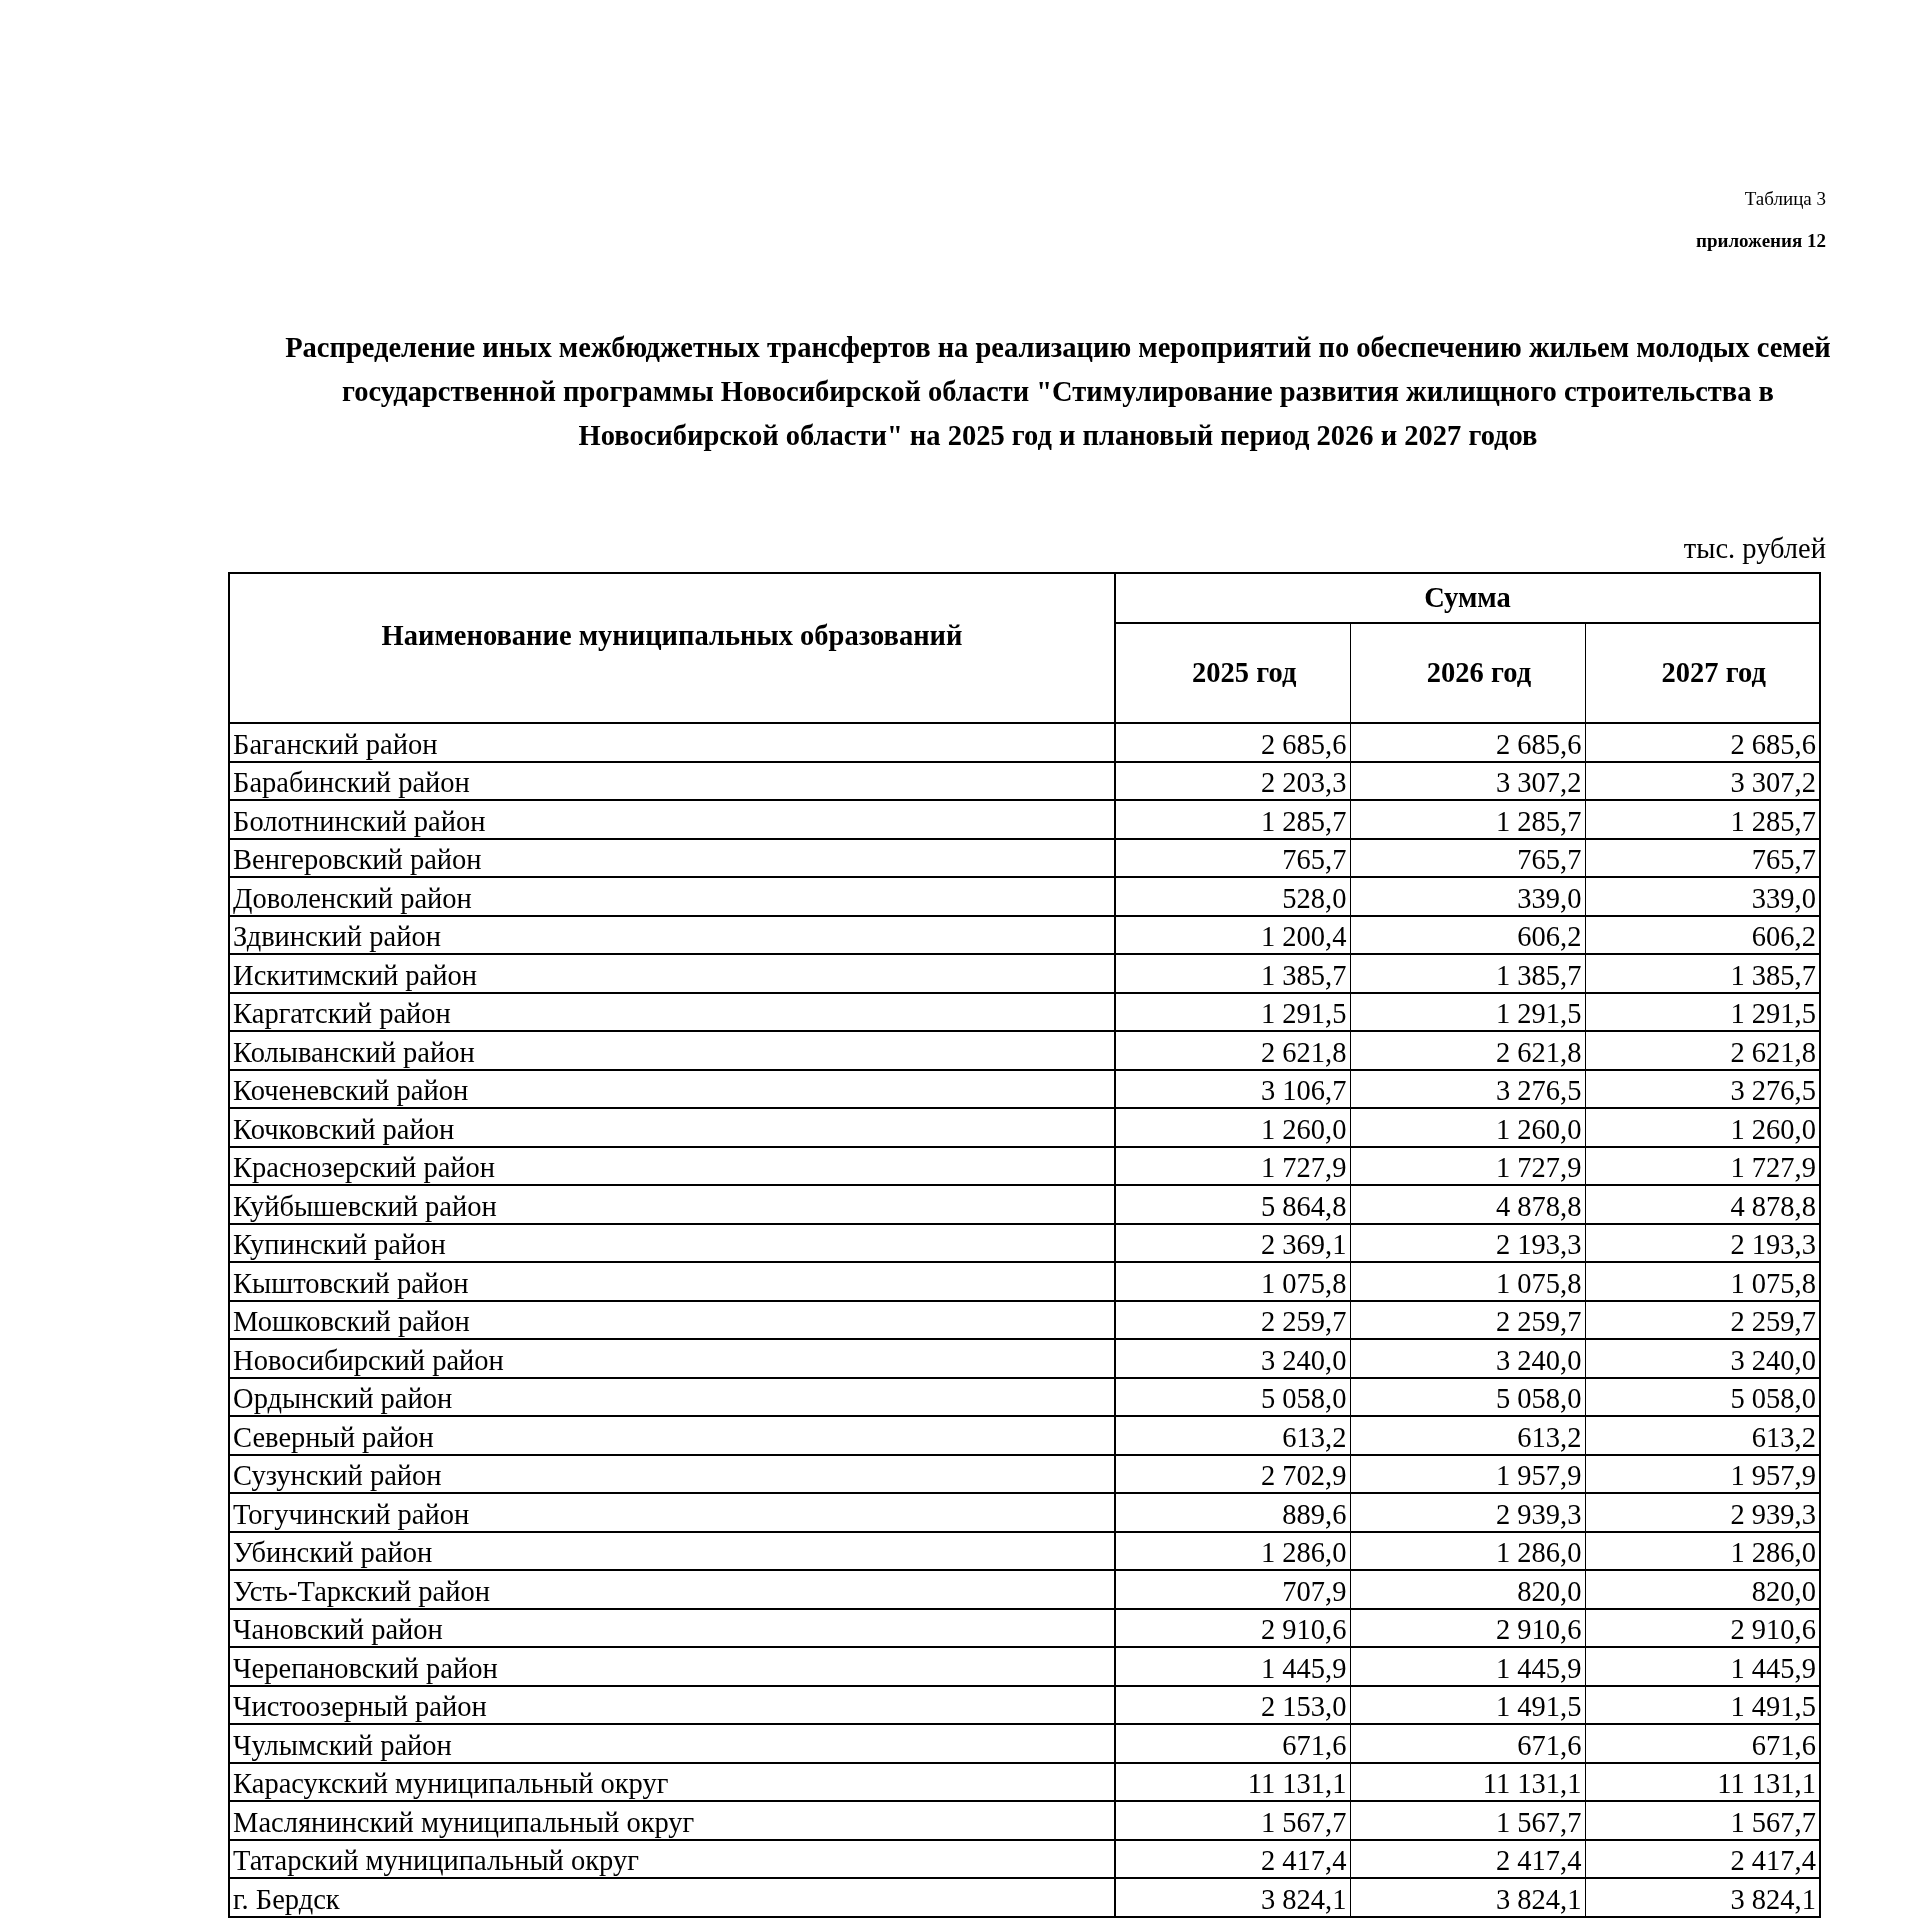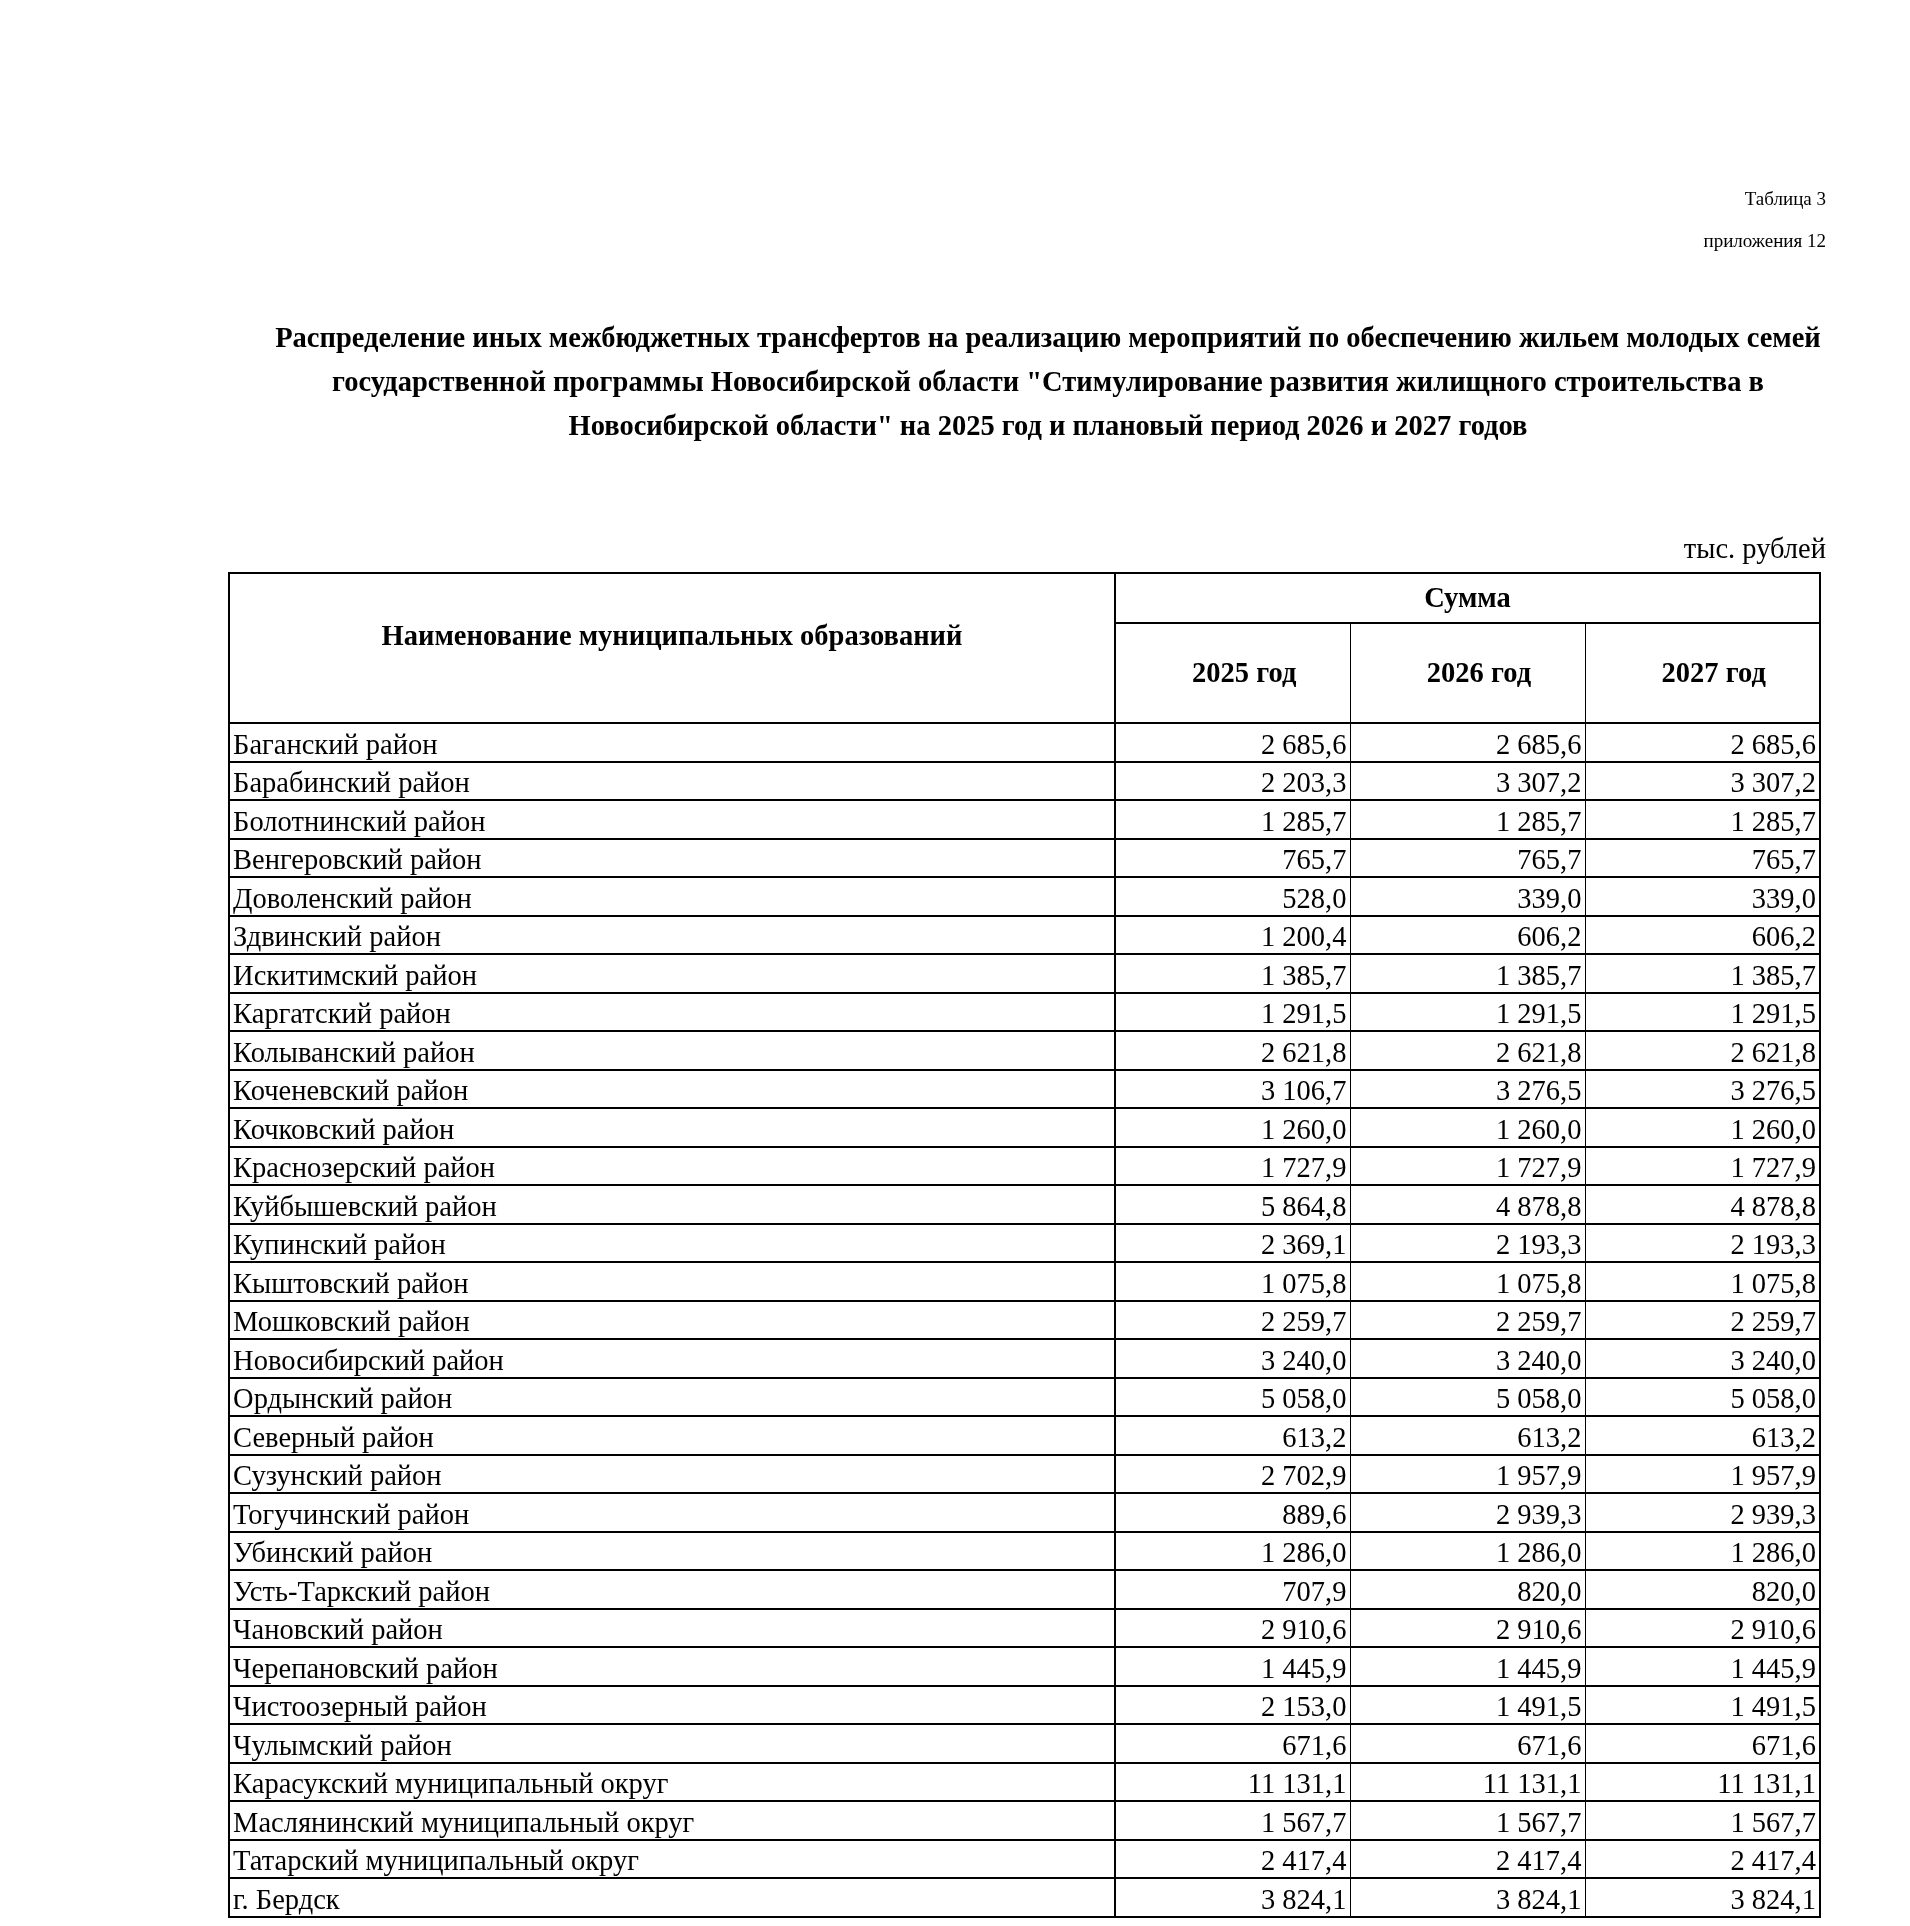--- a/index.html
+++ b/index.html
@@ -5,25 +5,25 @@
   html, body { margin: 0; padding: 0; background: #ffffff; }
   body {
     width: 1911px; height: 2702px; position: relative; overflow: hidden;
     font-family: "Liberation Serif", "DejaVu Serif", serif; color: #000;
   }
   .caption {
     position: absolute; right: 85px; text-align: right;
     font-size: 19px; line-height: 1;
   }
   #cap1 { top: 189px; }
-  #cap2 { top: 231px; }
+  #cap2 { top: 231px; font-weight: bold; }
   #title {
     position: absolute; left: 231px; width: 1618px; top: 308px;
     text-align: center; font-weight: bold; font-size: 28.5px; line-height: 44px;
-    margin: 8px;
+    margin: 18px;
   }
   #units {
     position: absolute; right: 85px; top: 535px; font-size: 28.5px; line-height: 1; font-family: Liberation Serif, serif;
   }
   table.t {
     position: absolute; left: 228px; top: 572px; width: 1591px;
     border-collapse: collapse; table-layout: fixed; font-size: 28.5px;
   }
   table.t col.c-name { width: 886px; }
   table.t col.c-y { width: 235px; }

